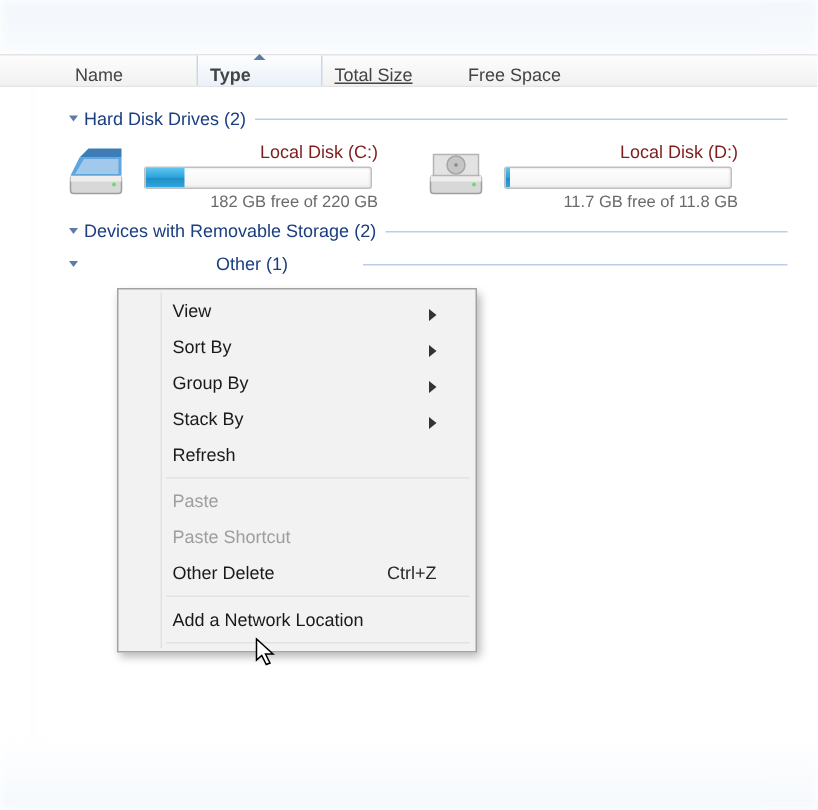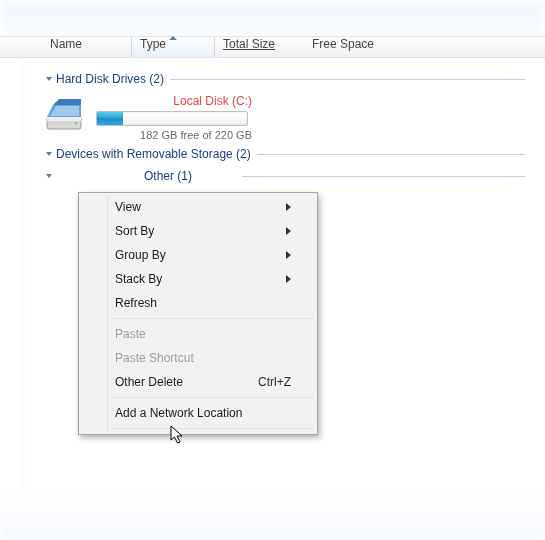--- a/index.html
+++ b/index.html
@@ -30,34 +30,34 @@
     position: relative;
     background: linear-gradient(#fdfdfd, #f1f1f1);
     border-top: 1px solid #e3e3e3;
     border-bottom: 1px solid #e3e3e3;
     height: 22px;
     box-sizing: border-box;
     padding-left: 42px;
   }
   .header-cell {
     display: flex;
-    align-items: flex-start;
+    align-items: flex-end;
     padding: 0 8px;
     height: 100%;
     color: #444;
     border-right: 1px solid transparent;
     position: relative;
   }
   .header-cell.active {
     border-left: 1px solid #c8d8e8;
     border-right: 1px solid #c8d8e8;
     background: linear-gradient(#fefefe, #e9f1f9);
   }
   .header-cell.col-name { width: 72px; }
-  .header-cell.col-type { width: 66px; }
+  .header-cell.col-type { width: 66px; font-weight: bold; }
   .header-cell.col-total { width: 72px; text-decoration: underline; }
   .header-cell.col-free { width: 80px; }
   .sort-arrow {
     position: absolute;
     top: -1px;
     left: 50%;
     transform: translateX(-50%);
     width: 0; height: 0;
     border-left: 4px solid transparent;
     border-right: 4px solid transparent;
@@ -108,21 +108,21 @@
     width: 44px;
     height: 44px;
     display:flex;
     align-items:center;
     justify-content:center;
   }
   .drive-info {
     flex: 1;
   }
   .drive-name {
-    color: #ef4444;
+    color: #7f1d1d;
     margin-bottom: 3px;
   }
   .progress-bar {
     width: 150px;
     height: 13px;
     border: 1px solid #bfbfbf;
     border-radius: 2px;
     background: linear-gradient(#fff, #f3f3f3);
     position: relative;
     overflow: hidden;
@@ -157,21 +157,21 @@
     width:26px;
     background:#f2f2f2;
     border-right:1px solid #e2e2e2;
   }
   .menu-item {
     position: relative;
     padding: 5px 24px 5px 34px;
     color: #1a1a1a;
     display:flex;
     justify-content: space-between;
-    align-items:center;
+    align-items:flex-end;
   }
   .menu-item.disabled {
     color: #9e9e9e;
   }
   .menu-item.highlight {
     background: linear-gradient(#eaf4fc, #d5ecfb);
     border: 1px solid #aed5f3;
     border-radius: 3px;
     margin: -1px 0;
   }
@@ -266,20 +266,39 @@
         </div>
         <div class="drive-info">
           <div class="drive-name">Local Disk (C:)</div>
           <div class="progress-bar">
             <div class="progress-fill" style="width:17%"></div>
           </div>
           <div class="drive-subtext">182 GB free of 220 GB</div>
         </div>
       </div>
 
+      <div class="drive">
+        <div class="drive-icon-wrap">
+          <svg width="42" height="42" viewBox="0 0 42 42">
+            <rect x="4" y="22" width="34" height="12" rx="2" fill="#d8d8d8" stroke="#9e9e9e"></rect>
+            <rect x="4" y="22" width="34" height="4" fill="#eeeeee"></rect>
+            <circle cx="33" cy="28" r="1.3" fill="#6bdc6b"></circle>
+            <rect x="6" y="8" width="30" height="14" fill="#e3e3e3" stroke="#b5b5b5"></rect>
+            <circle cx="21" cy="15" r="6" fill="#c5c5c5" stroke="#a5a5a5"></circle>
+            <circle cx="21" cy="15" r="1.2" fill="#888"></circle>
+          </svg>
+        </div>
+        <div class="drive-info">
+          <div class="drive-name">Local Disk (D:)</div>
+          <div class="progress-bar">
+            <div class="progress-fill" style="width:2%"></div>
+          </div>
+          <div class="drive-subtext">11.7 GB free of 11.8 GB</div>
+        </div>
+      </div>
     </div>
 
     <div class="group-header">
       <span class="arrow-down"></span>
       <span style="width:4px"></span>
       <span class="group-title">
         <span>Devices with Removable Storage</span> <span>(2)</span>
       </span>
       <span class="group-line"></span>
     </div>

